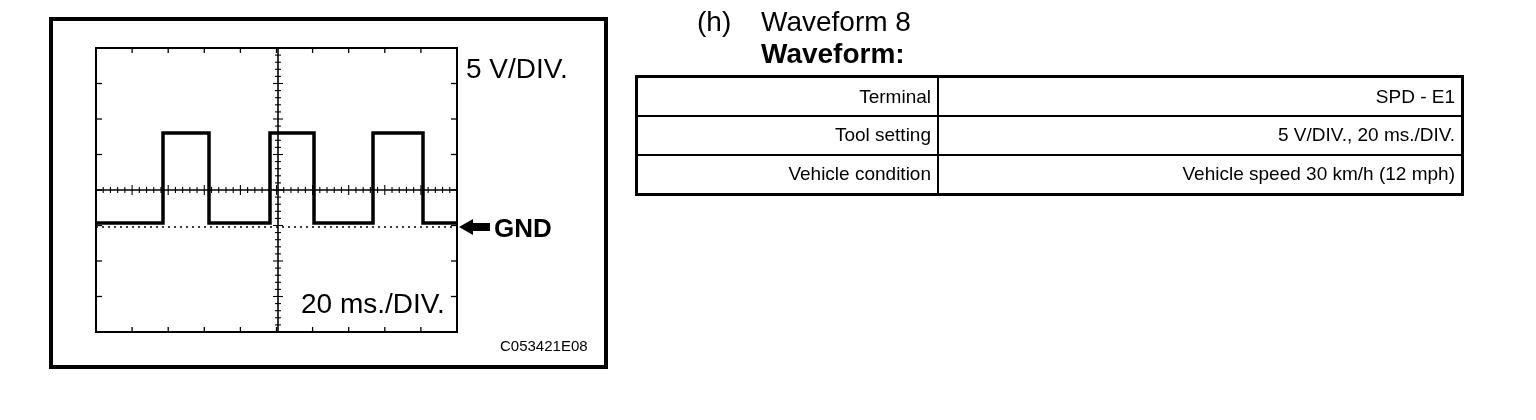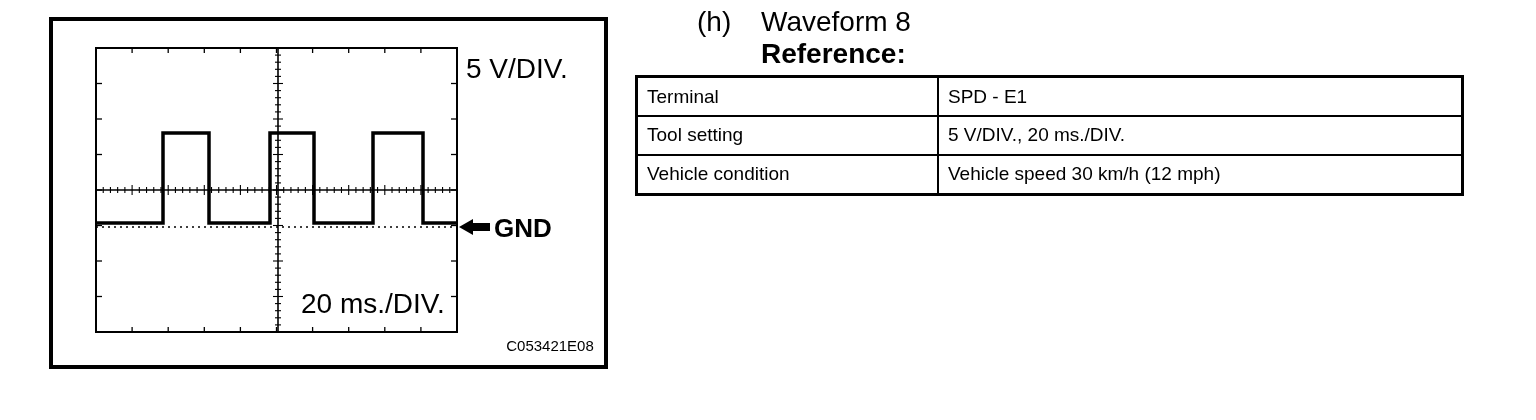--- a/index.html
+++ b/index.html
@@ -17,36 +17,36 @@
     left: 49px; top: 17px;
     width: 551px; height: 344px;
     border: 4px solid #000;
     background: #fff;
   }
   .figure-box svg { position: absolute; left: 0; top: 0; }
   .fig-label { position: absolute; white-space: nowrap; line-height: 1; }
   .v-label   { left: 413px; top: 34px;  font-size: 28px; text-align: right; }
   .t-label   { left: 248px; top: 269px; font-size: 28px; }
   .gnd-label { left: 441px; top: 194px; font-size: 26px; font-weight: bold; }
-  .code-label{ left: 447px; top: 317px; width: 100px; font-size: 15px; text-align: center; }
+  .code-label{ left: 447px; top: 317px; width: 100px; font-size: 15px; text-align: left; }
   
   .section-index { position: absolute; left: 697px; top: 5px;  font-size: 28px; line-height: 1.2; }
   .section-title { position: absolute; left: 761px; top: 5px;  font-size: 28px; line-height: 1.2; text-align: right; }
   .reference-hd  { position: absolute; left: 761px; top: 37px; font-size: 28px; line-height: 1.2; font-weight: bold; }
   
   table.ref-table {
     position: absolute;
     left: 635px; top: 75px;
     width: 826px; height: 118px;
     border-collapse: collapse;
     table-layout: fixed;
     background: #fff;
   }
   table.ref-table, table.ref-table td { border: 2px solid #000; }
-  table.ref-table { border-width: 3px; }
+  table.ref-table { border-width: 3px; text-align: right; }
   table.ref-table td {
     font-size: 19px;
     padding: 0 6px 0 9px;
     vertical-align: middle;
     white-space: nowrap;
     overflow: hidden;
   }
   td.col-label { width: 284px; }
 </style>
 </head>
@@ -186,21 +186,21 @@
       <polygon points="406,206 420,198 420,202 437,202 437,210 420,210 420,214" fill="#000"></polygon>
     </svg>
   <span class="fig-label v-label">5 V/DIV.</span>
   <span class="fig-label t-label">20 ms./DIV.</span>
   <span class="fig-label gnd-label">GND</span>
   <span class="fig-label code-label">C053421E08</span>
 </div>
 
 <span class="section-index">(h)</span>
 <span class="section-title">Waveform 8</span>
-<span class="reference-hd">Reference:</span>
+<span class="reference-hd">Waveform:</span>
 
 <table class="ref-table">
   <tbody>
     <tr>
       <td class="col-label">Terminal</td>
       <td class="col-value">SPD - E1</td>
     </tr>
     <tr>
       <td class="col-label">Tool setting</td>
       <td class="col-value">5 V/DIV., 20 ms./DIV.</td>

